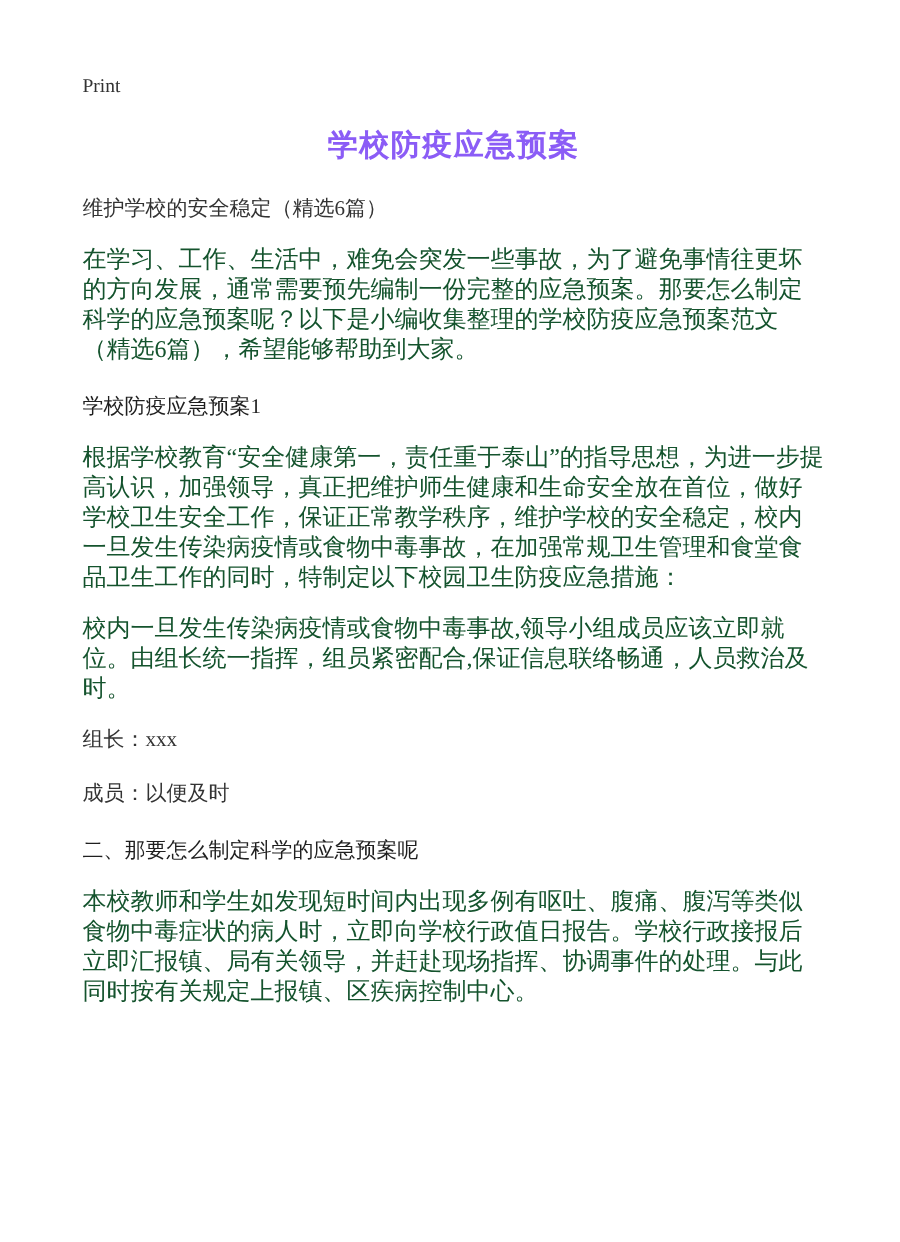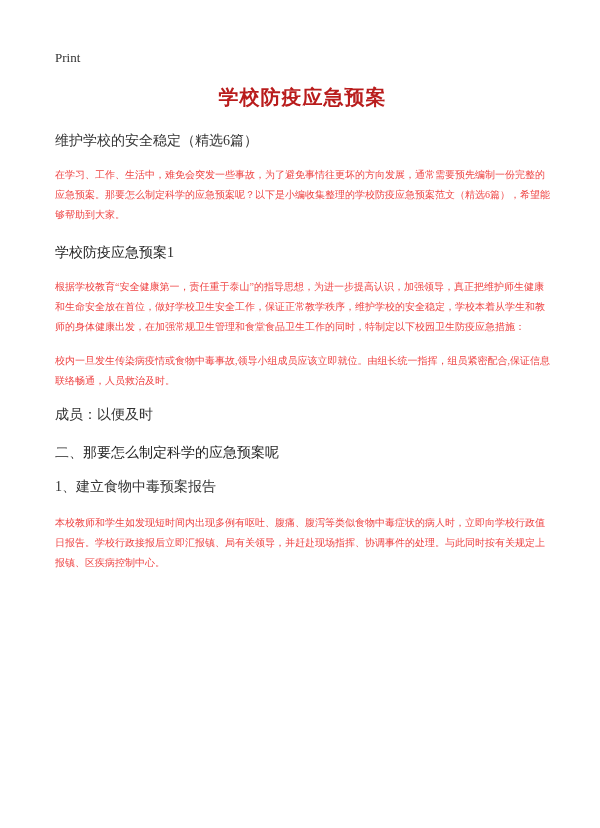--- a/index.html
+++ b/index.html
@@ -24,36 +24,36 @@
   .print-label {
     font-size: 13px;
     color: #333333;
     margin: 0 0 10px 0;
     display: inline-block;
     cursor: pointer;
   }
   h1.doc-title {
     font-size: 20px;
     font-weight: bold;
-    color: #b91c1c;
+    color: #8b5cf6;
     text-align: center;
     margin: 8px 0 20px 0;
     letter-spacing: 1px;
   }
   .subtitle {
     font-size: 14px;
     line-height: 20px;
     margin: 0 0 14px 0;
     color: #333333;
   }
   p.body-para {
-    font-size: 10px;
+    font-size: 16px;
     line-height: 20px;
     margin: 0 0 14px 0;
-    color: #ef4444;
+    color: #14532d;
     text-align: left;
     word-break: break-all;
   }
   .heading {
     font-size: 14px;
     line-height: 20px;
     font-weight: normal;
     color: #1f1f1f;
     margin: 18px 0 14px 0;
   }
@@ -72,30 +72,30 @@
   <span class="print-label">Print</span>
 
   <h1 class="doc-title">学校防疫应急预案</h1>
 
   <div class="subtitle">维护学校的安全稳定（精选6篇）</div>
 
   <p class="body-para">在学习、工作、生活中，难免会突发一些事故，为了避免事情往更坏的方向发展，通常需要预先编制一份完整的应急预案。那要怎么制定科学的应急预案呢？以下是小编收集整理的学校防疫应急预案范文（精选6篇），希望能够帮助到大家。</p>
 
   <div class="heading">学校防疫应急预案1</div>
 
-  <p class="body-para">根据学校教育“安全健康第一，责任重于泰山”的指导思想，为进一步提高认识，加强领导，真正把维护师生健康和生命安全放在首位，做好学校卫生安全工作，保证正常教学秩序，维护学校的安全稳定，学校本着从学生和教师的身体健康出发，在加强常规卫生管理和食堂食品卫生工作的同时，特制定以下校园卫生防疫应急措施：</p>
+  <p class="body-para">根据学校教育“安全健康第一，责任重于泰山”的指导思想，为进一步提高认识，加强领导，真正把维护师生健康和生命安全放在首位，做好学校卫生安全工作，保证正常教学秩序，维护学校的安全稳定，校内一旦发生传染病疫情或食物中毒事故，在加强常规卫生管理和食堂食品卫生工作的同时，特制定以下校园卫生防疫应急措施：</p>
 
 
   <p class="body-para">校内一旦发生传染病疫情或食物中毒事故,领导小组成员应该立即就位。由组长统一指挥，组员紧密配合,保证信息联络畅通，人员救治及时。</p>
 
+  <div class="line">组长：xxx</div>
 
   <div class="line">成员：以便及时</div>
 
   <div class="heading">二、那要怎么制定科学的应急预案呢</div>
 
 
-  <div class="line">1、建立食物中毒预案报告</div>
 
   <p class="body-para">本校教师和学生如发现短时间内出现多例有呕吐、腹痛、腹泻等类似食物中毒症状的病人时，立即向学校行政值日报告。学校行政接报后立即汇报镇、局有关领导，并赶赴现场指挥、协调事件的处理。与此同时按有关规定上报镇、区疾病控制中心。</p>
 
   
 
 </div>
 
 </body></html>

